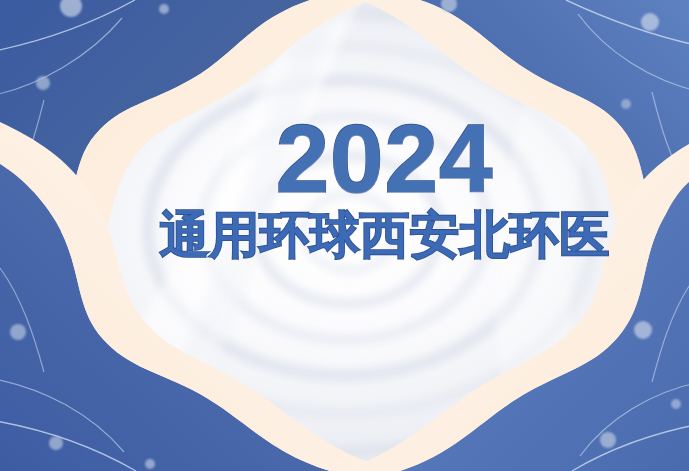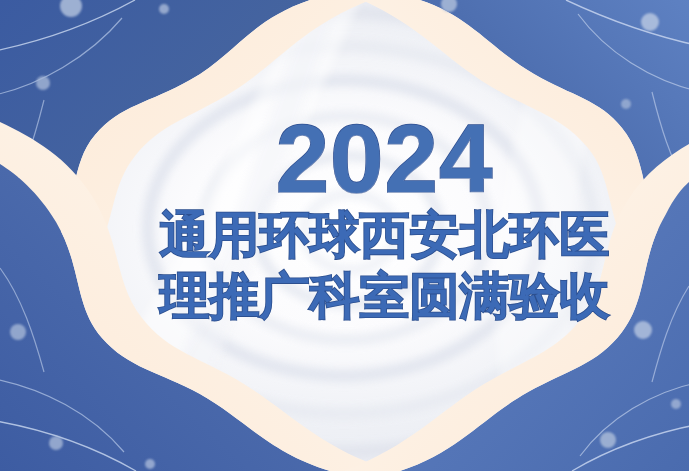--- a/index.html
+++ b/index.html
@@ -270,18 +270,17 @@
       <circle cx="676" cy="404" r="5" fill="#b8c6e0" opacity="0.65"></circle>
     </g>
   </svg>
 
   <div class="content">
 
     <div class="year">2024</div>
 
     <div class="headline">
       <div class="headline-line">通用环球西安北环医</div>
-      <div class="headline-line">理推广科室圆满验收</div>
     </div>
 
   </div>
 
 </div>
 
 </body></html>

